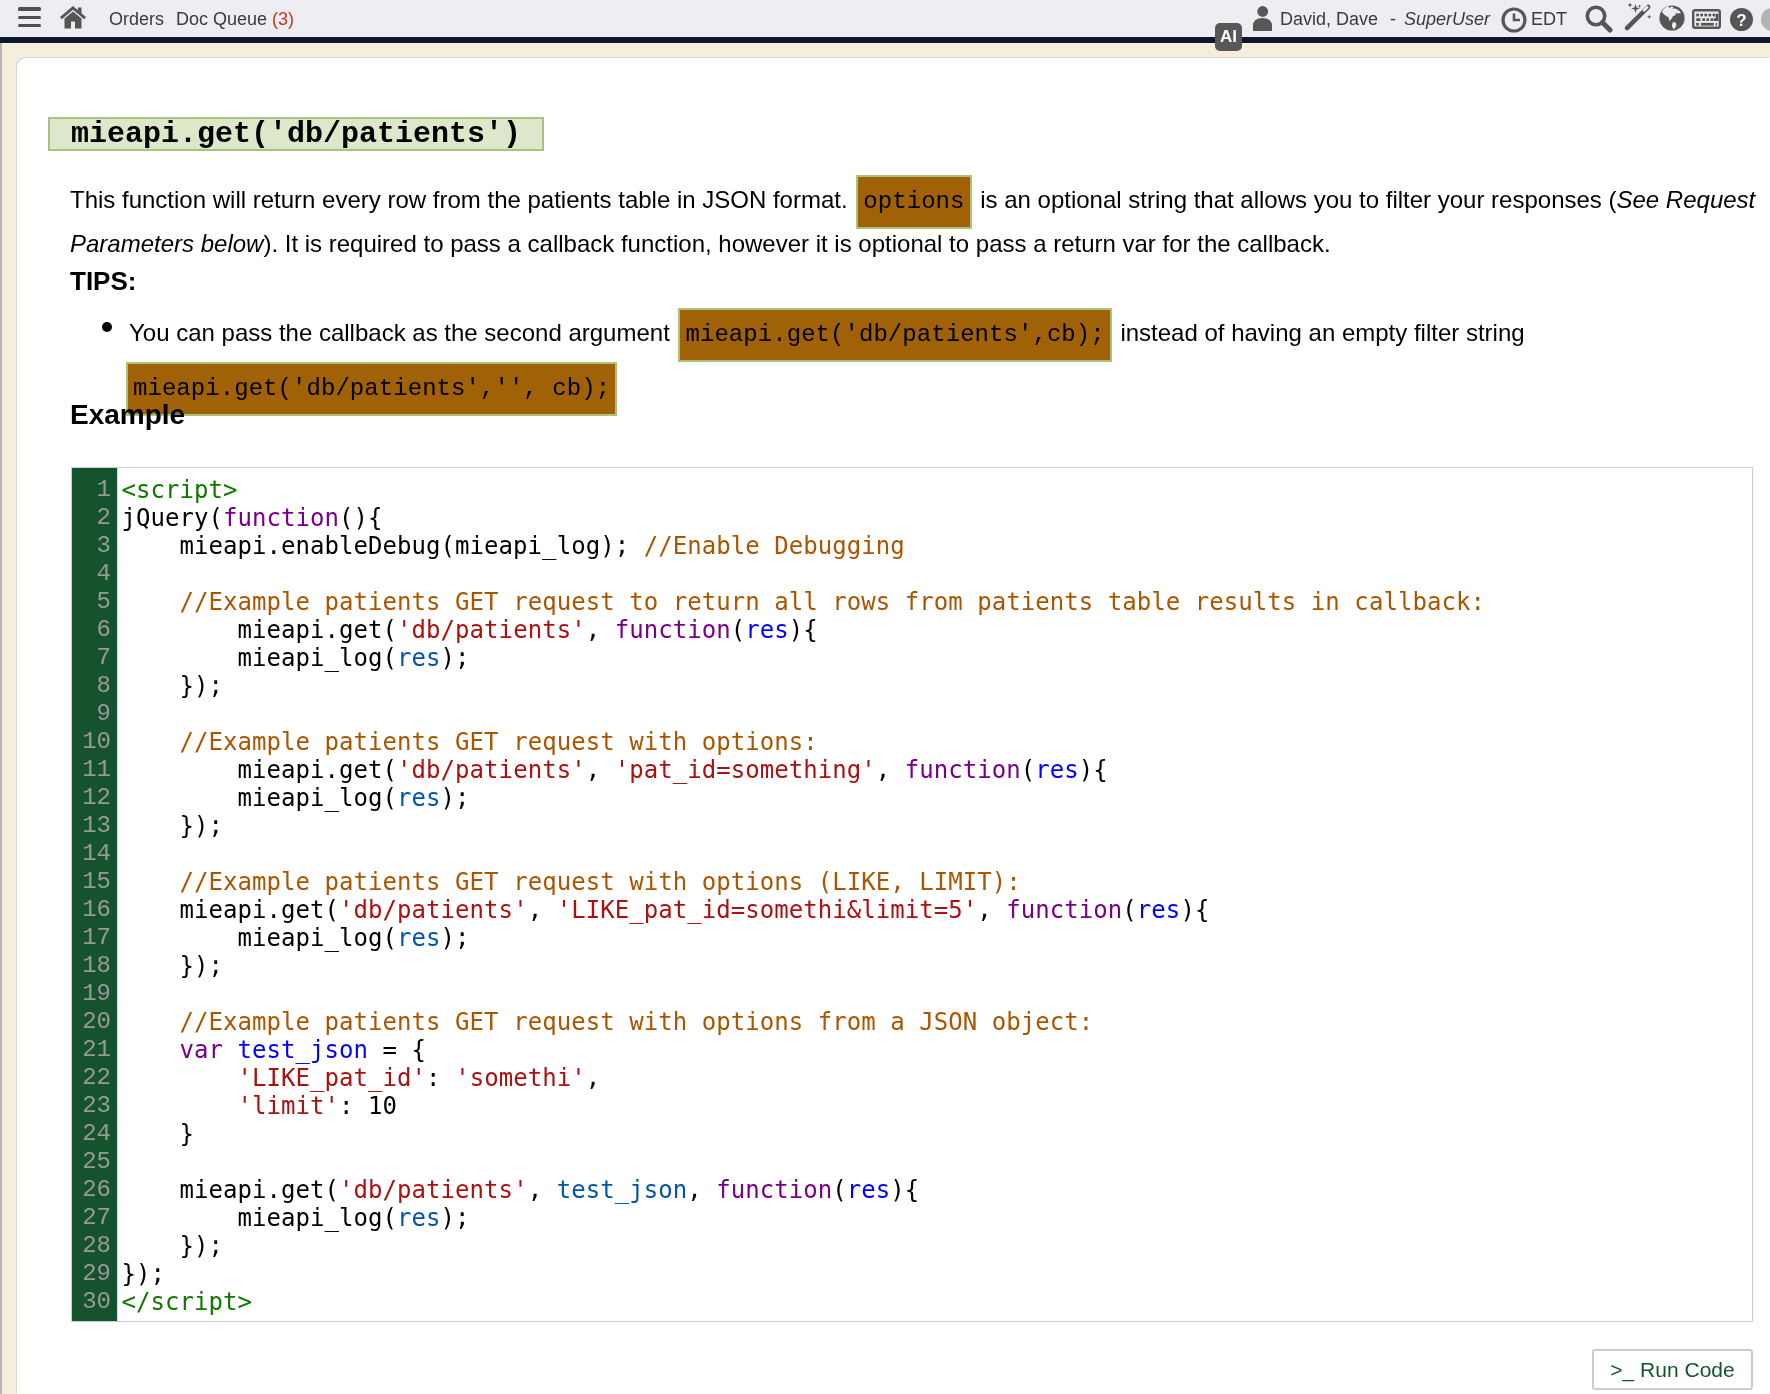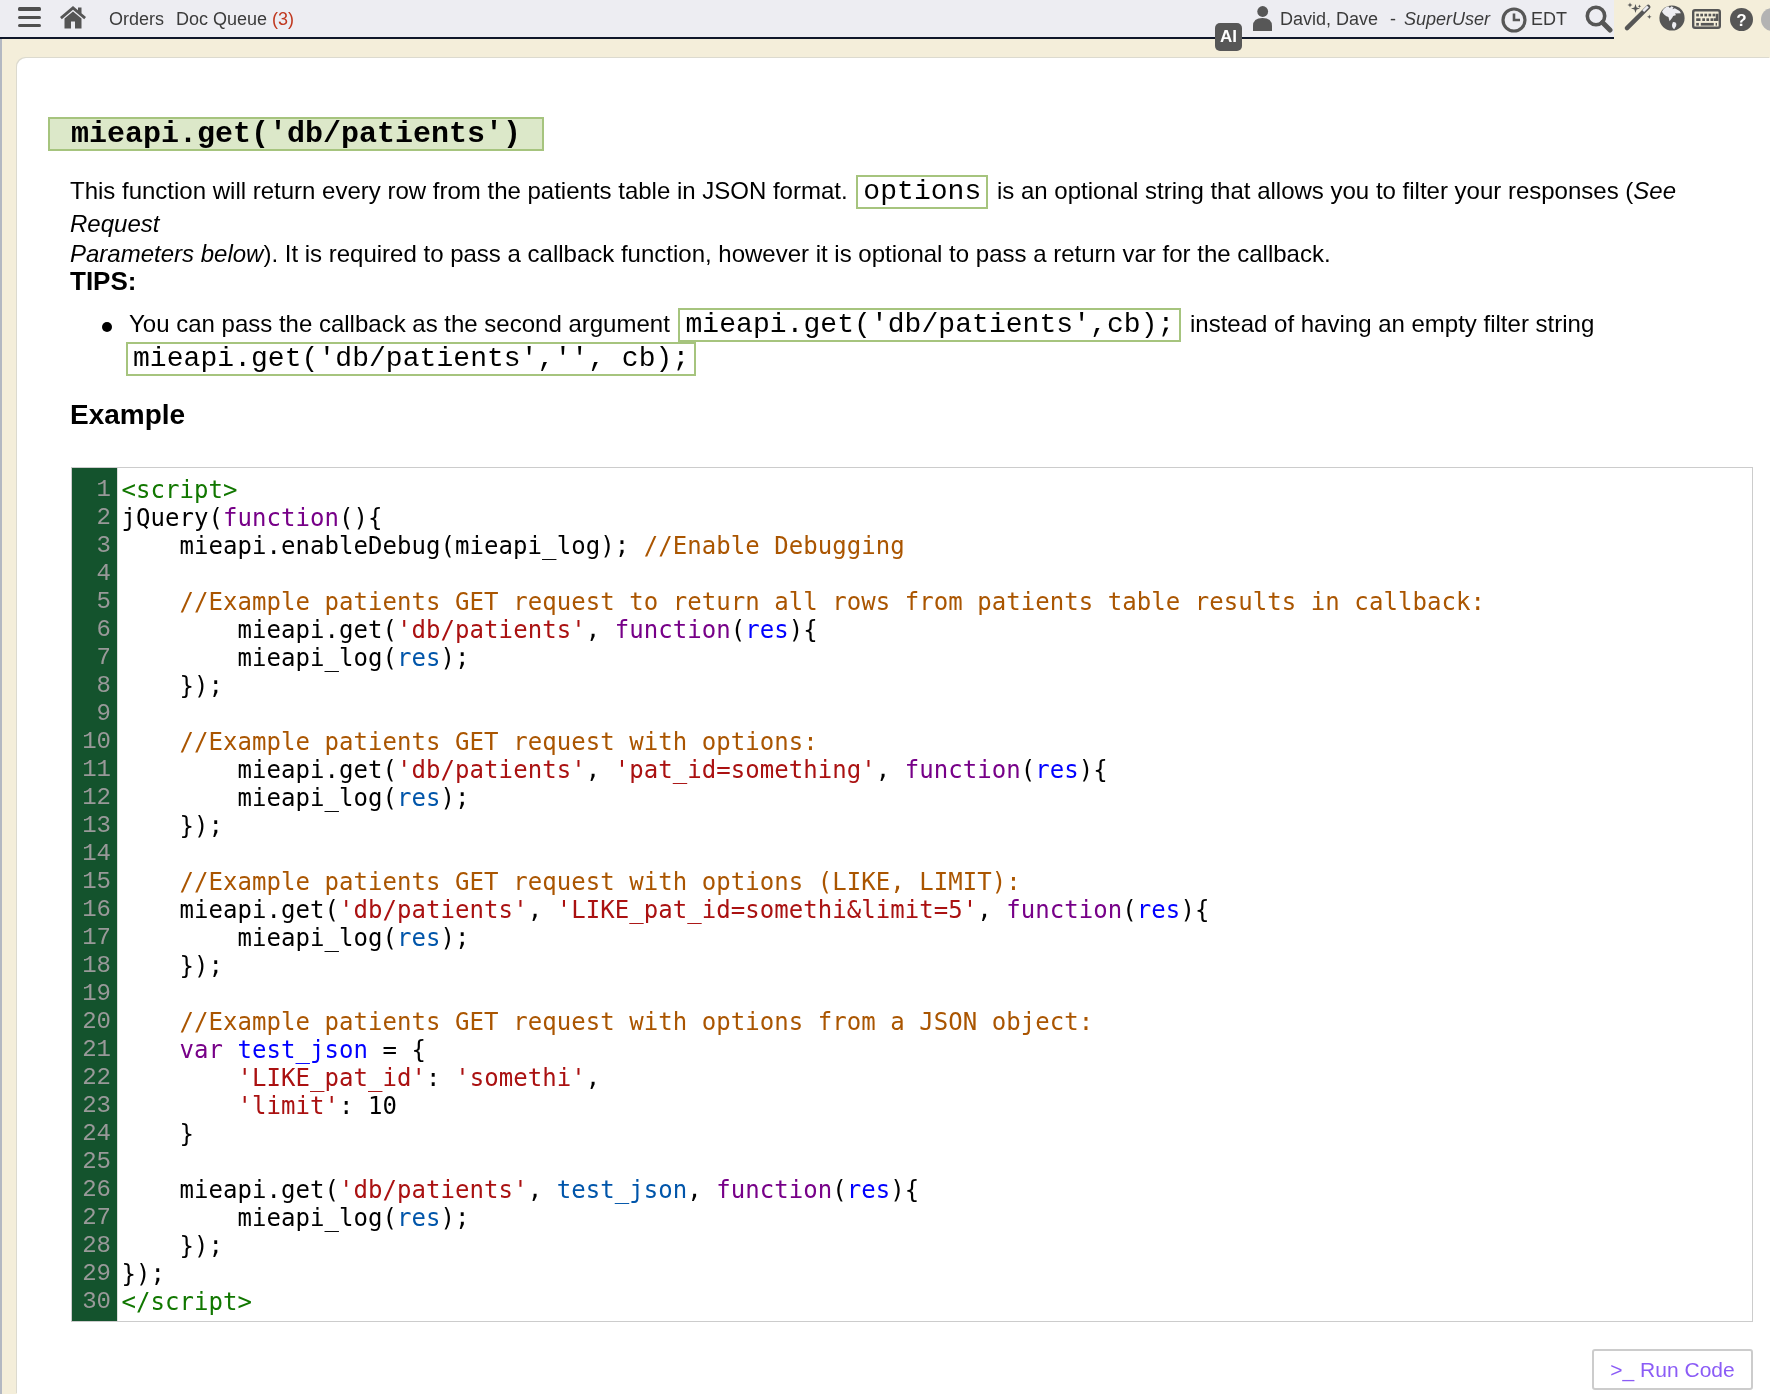--- a/index.html
+++ b/index.html
@@ -6,43 +6,43 @@
 html,body { width:1770px; height:1394px; }
 body {
   position:relative;
   background:#f4eeda;
   font-family:"Liberation Sans", sans-serif;
   overflow:hidden;
 }
 #leftline { position:absolute; left:0; top:0; width:1.5px; height:1394px; background:#b3b8c2; }
 #panelline { position:absolute; left:17px; top:1024px; width:1px; height:370px; background:#e2e2e2; }
 #topbar {
-  position:absolute; left:0; top:0; width:1614px; height:37px;
-  background:#ededf2; border-bottom:2px solid #0f172a;
+  position:absolute; left:0; top:0; width:1770px; height:37px;
+  background:#ededf2; border-bottom:6px solid #0f172a;
 }
 #panel {
   position:absolute; left:17px; top:58px; width:1753px; height:1336px;
   background:#ffffff; border-top-left-radius:9px; box-shadow:-1px -1px 0 0 #dcdacf;
 }
 
 .tb { position:absolute; }
 .hb { position:absolute; left:18px; width:23px; height:3.6px; background:#4f4f4f; border-radius:1.5px; }
 .tbtext { font-size:18px; color:#3b3b3b; }
 .red { color:#c0381f; }
 .aibadge {
   position:absolute; left:1215px; top:5px; width:27px; height:28px; background:#575757;
   border-radius:5px; color:#fff; font-weight:bold; font-size:17px; text-align:center; line-height:28px;margin-top:18px;
 }
 .graycirc { position:absolute; left:1761px; top:7.5px; width:23px; height:23px; border-radius:50%; background:#b3b3b3; }
 
 .codechip {
   font-family:"Liberation Mono", monospace;
-  background:#ffffff; border:2px solid #a6c47e;
-  padding:1px 5px; margin:0 2px;
-  font-size:28px; line-height:28px; letter-spacing:0.055px;
+  background:#a16207; border:2px solid #a6c47e;
+  padding:11px 5px; margin:0 2px;
+  font-size:24px; line-height:28px; letter-spacing:0.055px;
   display:inline-block;
 }
 #titlechip {
   position:absolute; left:48px; top:117px;
   font-family:"Liberation Mono", monospace; font-weight:bold;
   font-size:30px; line-height:30px;
   background:#dce8c9; border:2px solid #a6c47e; padding:0 21px;
 }
 #para { position:absolute; left:70px; top:175px; width:1700px; font-size:24px; line-height:30px; color:#000; }
 #tips { position:absolute; left:70px; top:256px; font-size:26px; font-weight:bold; line-height:30px;margin-top:10px; }
@@ -63,21 +63,21 @@
 .com { color:#a50; }
 .str { color:#a11; }
 .kwd { color:#708; }
 .tag { color:#170; }
 .def { color:#00f; }
 .vr2 { color:#05a; }
 .num { color:#000000;margin-top:33px; }
 #runbtn {
   position:absolute; left:1592px; top:1349px; width:157px; height:37px;
   border:2px solid #ccc; border-radius:3px; background:#fff;
-  font-size:21px; color:#8b5cf6; text-align:center; line-height:37px;
+  font-size:21px; color:#14532d; text-align:center; line-height:37px;
 }
 </style>
 </head>
 <body>
 <div id="leftline"></div>
 <div id="panelline"></div>
 <div id="panel"></div>
 <div id="topbar">
   <div class="hb" style="top:7.3px"></div>
   <div class="hb" style="top:15.5px"></div>

